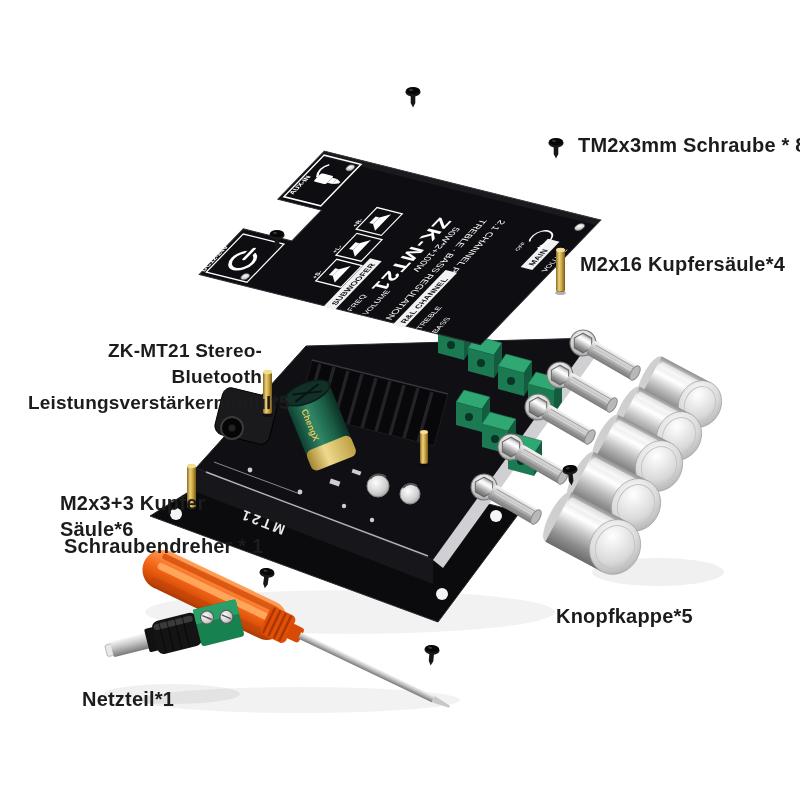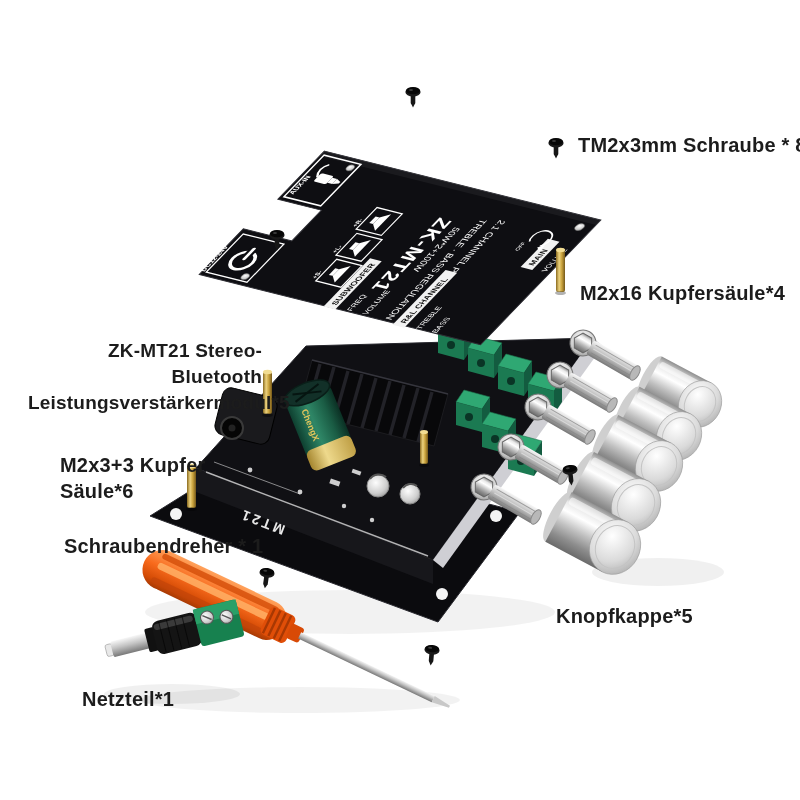--- a/index.html
+++ b/index.html
@@ -2,23 +2,23 @@
 <html><head>
 <meta charset="utf-8">
 <style>
   html,body{margin:0;padding:0;background:#fff;}
   .stage{position:relative;width:800px;height:800px;background:#ffffff;overflow:hidden;
          font-family:"Liberation Sans",sans-serif;}
   .stage svg{position:absolute;left:0;top:0;}
   .lbl{position:absolute;color:#1c1c1c;font-weight:600;font-size:20px;line-height:26px;
        letter-spacing:.2px;white-space:nowrap;}
   .lbl-screws{left:578px;top:132px;}
-  .lbl-standoff-long{left:580px;top:280px;}
+  .lbl-standoff-long{left:580px;top:251px;}
   .lbl-module{left:28px;top:338px;width:234px;text-align:right;font-size:19px;white-space:normal;}
-  .lbl-standoff-short{left:60px;top:452px;}
+  .lbl-standoff-short{left:60px;top:490px;}
   .lbl-screwdriver{left:64px;top:533px;text-align:center;}
   .lbl-knobcaps{left:556px;top:603px;}
   .lbl-netzteil{left:82px;top:686px;}
   svg text{font-family:"Liberation Sans",sans-serif;}
 </style>
 </head>
 <body>
 
 <div class="stage">
 

